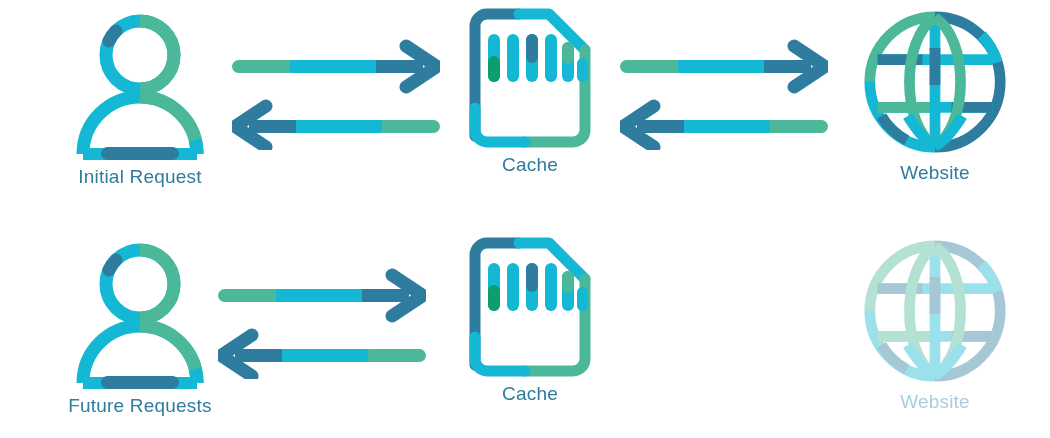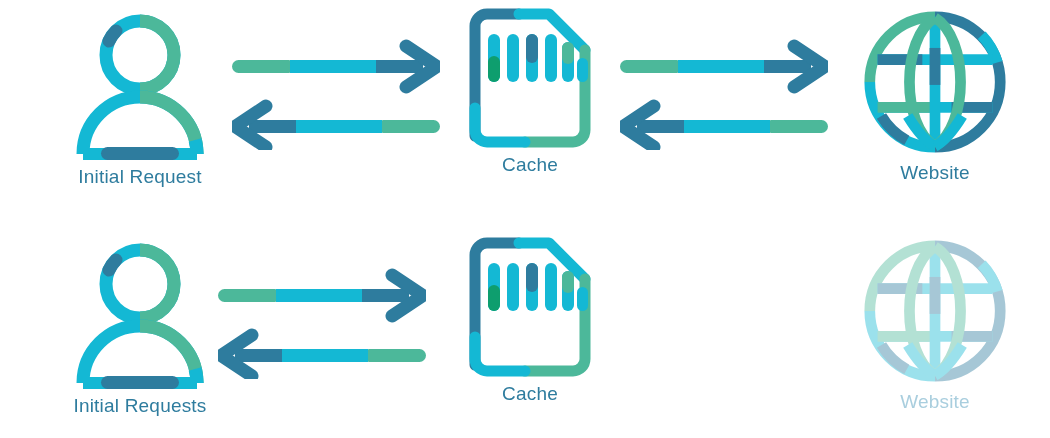--- a/index.html
+++ b/index.html
@@ -197,21 +197,21 @@
             <path d="M 67 13 A 34 34 0 0 1 67 81" stroke="#4CB89A"></path>
             <path d="M 43 23 A 34 34 0 0 0 36 33" stroke="#2E7C9E" stroke-linecap="round"></path>
             <path d="M 10 146 A 57 57 0 0 1 124 146" stroke="#14B8D4"></path>
             <path d="M 67 89 A 57 57 0 0 1 124 146" stroke="#4CB89A"></path>
             <path d="M 122 132 A 57 57 0 0 1 124 146" stroke="#14B8D4"></path>
           </g>
           <rect x="10" y="140" width="114" height="12" fill="#14B8D4"></rect>
           <rect x="28" y="139" width="78" height="13" rx="6.5" fill="#2E7C9E"></rect>
         </svg>
       </span>
-      <span class="node-label">Initial Requests</span>
+      <span class="node-label">Future Requests</span>
     </div>
 
     <div class="arrows arrows-left-2">
       <svg width="208" height="112" viewBox="0 0 208 112" xmlns="http://www.w3.org/2000/svg">
         <g>
           <rect x="0" y="22" width="63" height="13" rx="6.5" fill="#4CB89A"></rect>
           <rect x="58" y="22" width="90" height="13" fill="#14B8D4"></rect>
           <rect x="144" y="22" width="47" height="13" fill="#2E7C9E"></rect>
           <path d="M 174 8 L 205 28.5 L 174 49" fill="none" stroke="#2E7C9E" stroke-width="13" stroke-linecap="round" stroke-linejoin="round"></path>
         </g>

